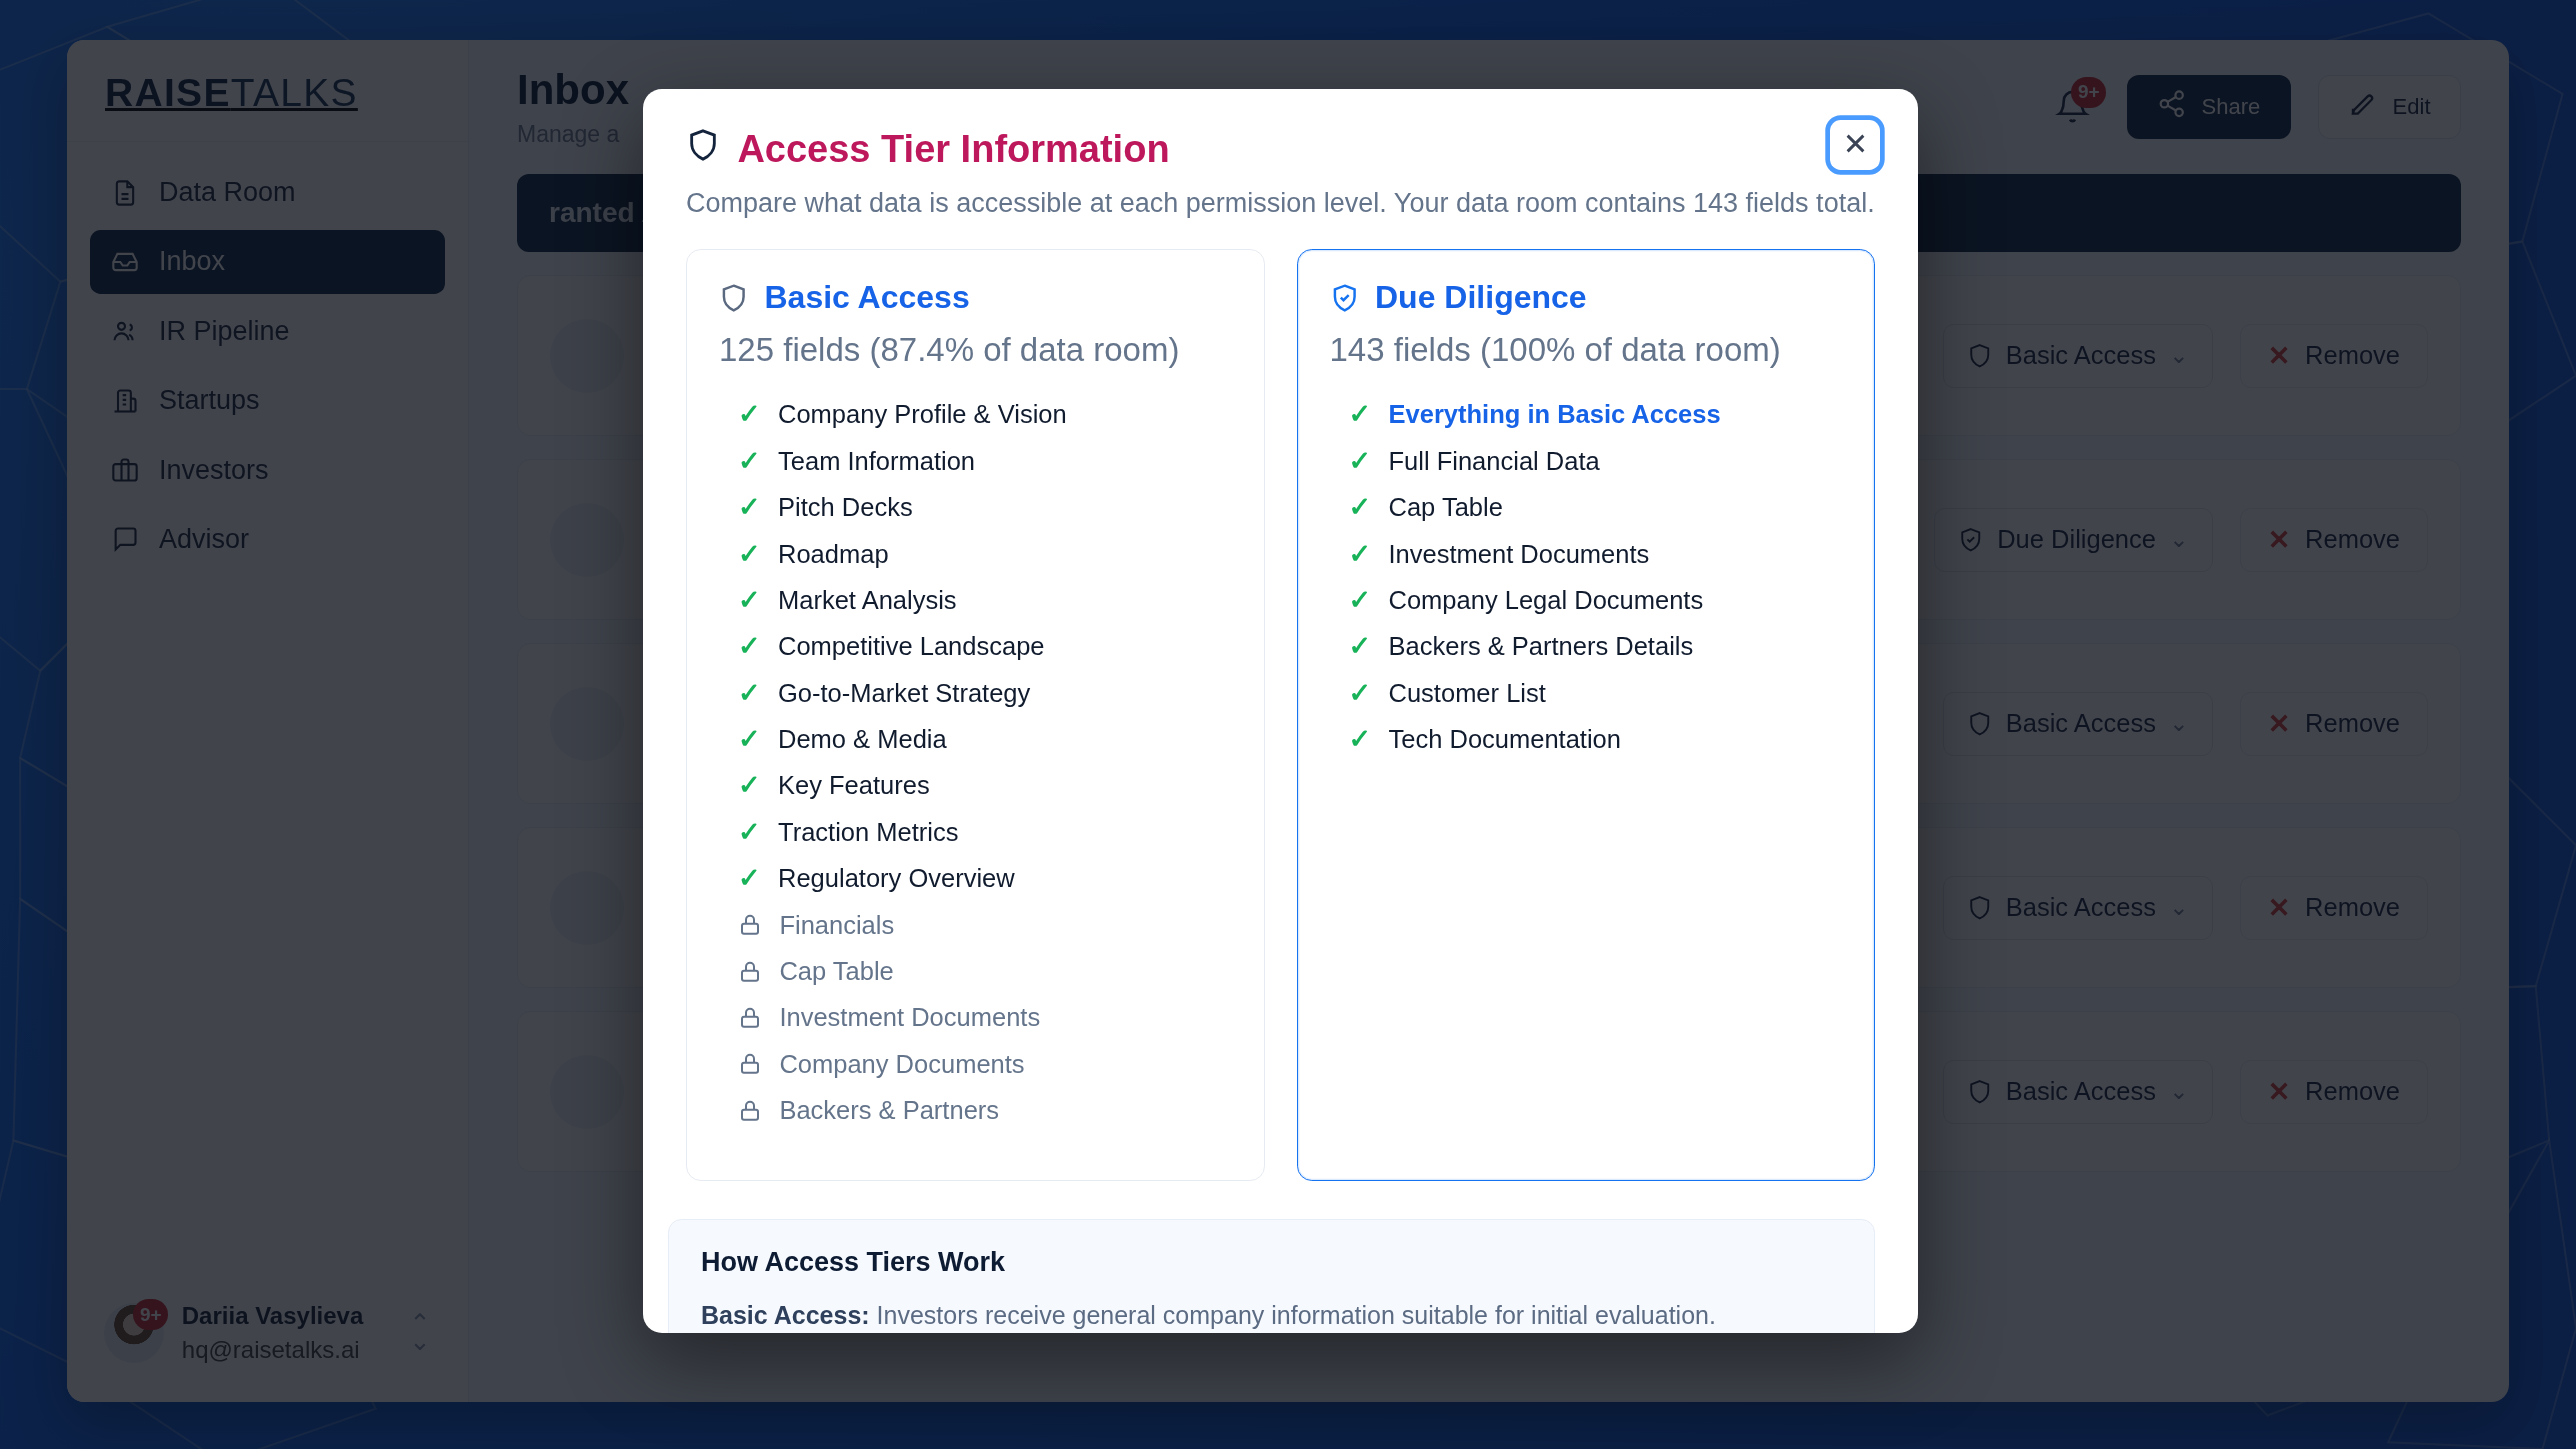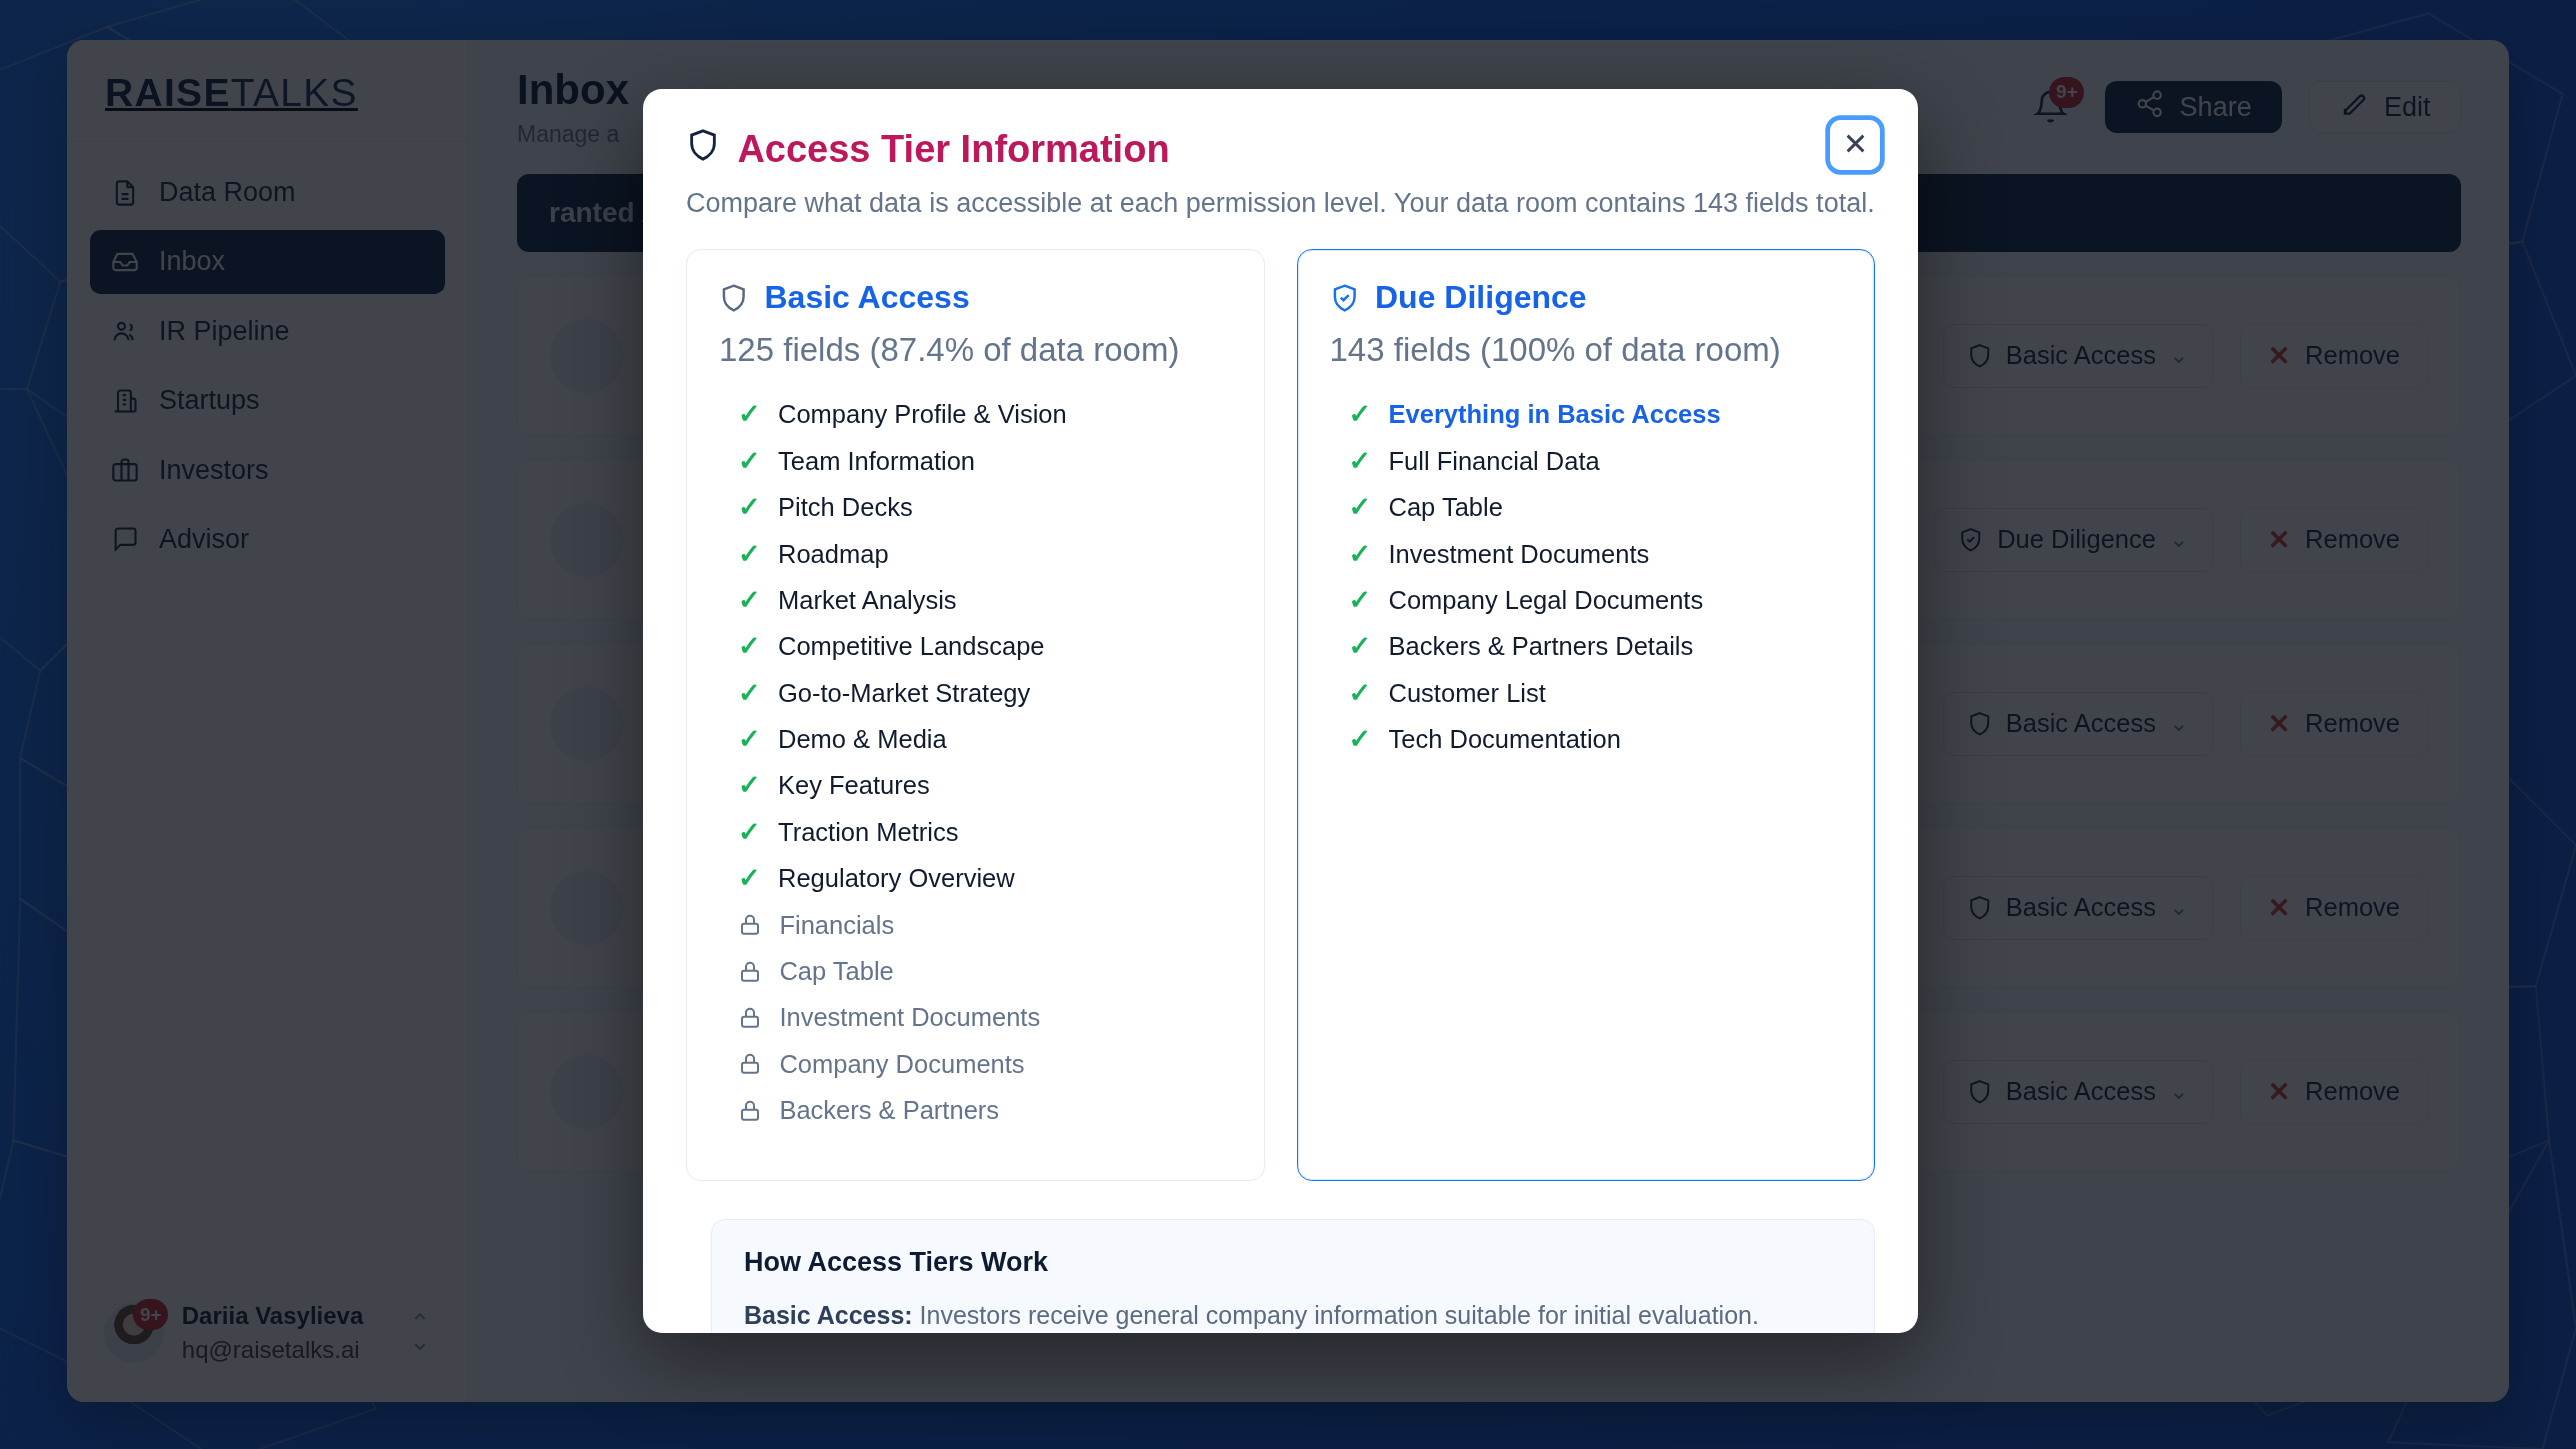--- a/index.html
+++ b/index.html
@@ -91,22 +91,22 @@
   .bell-wrap { position:relative; margin-right:9.4px; cursor:pointer; }
   .bell-wrap svg { width:35px; height:35px; stroke:#1a2842; fill:none; stroke-width:1.8; }
   .bell-badge {
     position:absolute; right:-16px; top:-12px;
     background:#c9272d; color:#fff; border-radius:670px;
     min-width:35px; height:31px; display:flex; align-items:center; justify-content:center;
     font-size:19px; font-weight:700; padding:0 5.4px;
   }
   .btn {
     display:inline-flex; align-items:center; gap:14.8px;
-    height:52px; padding:0 29.5px; border-radius:12px;
-    font-size:27px; cursor:pointer; border:0.7px solid transparent;
+    height:64px; padding:0 29.5px; border-radius:12px;
+    font-size:22px; cursor:pointer; border:0.7px solid transparent;
   }
   .btn svg { width:29.5px; height:29.5px; stroke:currentColor; fill:none; stroke-width:1.8; }
   .btn-primary { background:#0b2545; color:#ffffff; }
   .btn-ghost { background:#ffffff; color:#16233c; border-color:#dde3ec; }
 
   #content { flex:1; padding:0 48px 0 48px; overflow:hidden; }
   .section-head {
     background:#0b2545; color:#e9eef7;
     height:78px; border-radius:12px;
     display:flex; align-items:center; padding:0 32px;
@@ -185,21 +185,21 @@
     font-size:25.5px; color:#101b2e;
     padding:8.7px 0 8.7px 19px;
   }
   .tier-li.locked { color:#64748b; }
   .tier-li.accent { color:#1763e8; font-weight:700; }
   .tier-li .chk { color:#18b259; font-size:27px; font-weight:700; line-height:1; }
   .tier-li .lock { width:24px; height:25.5px; }
   .tier-li .lock svg { width:24px; height:25.5px; stroke:#64748b; fill:none; stroke-width:2; }
 
   .how-box {
-    margin:38px 43px 0 68px;
+    margin:38px 43px 0 25px;
     background:#f6f9fd; border:0.7px solid #e7edf6;
     border-radius:13.4px; padding:27px 32px 32px 32px;
   }
   .how-title { font-size:27px; font-weight:700; color:#0d1b33; }
   .how-line { margin-top:19px; font-size:25px; color:#5b6b83; line-height:1.45; }
   .how-line b { color:#2e405c; }
 </style>
 </head>
 <body>
 

